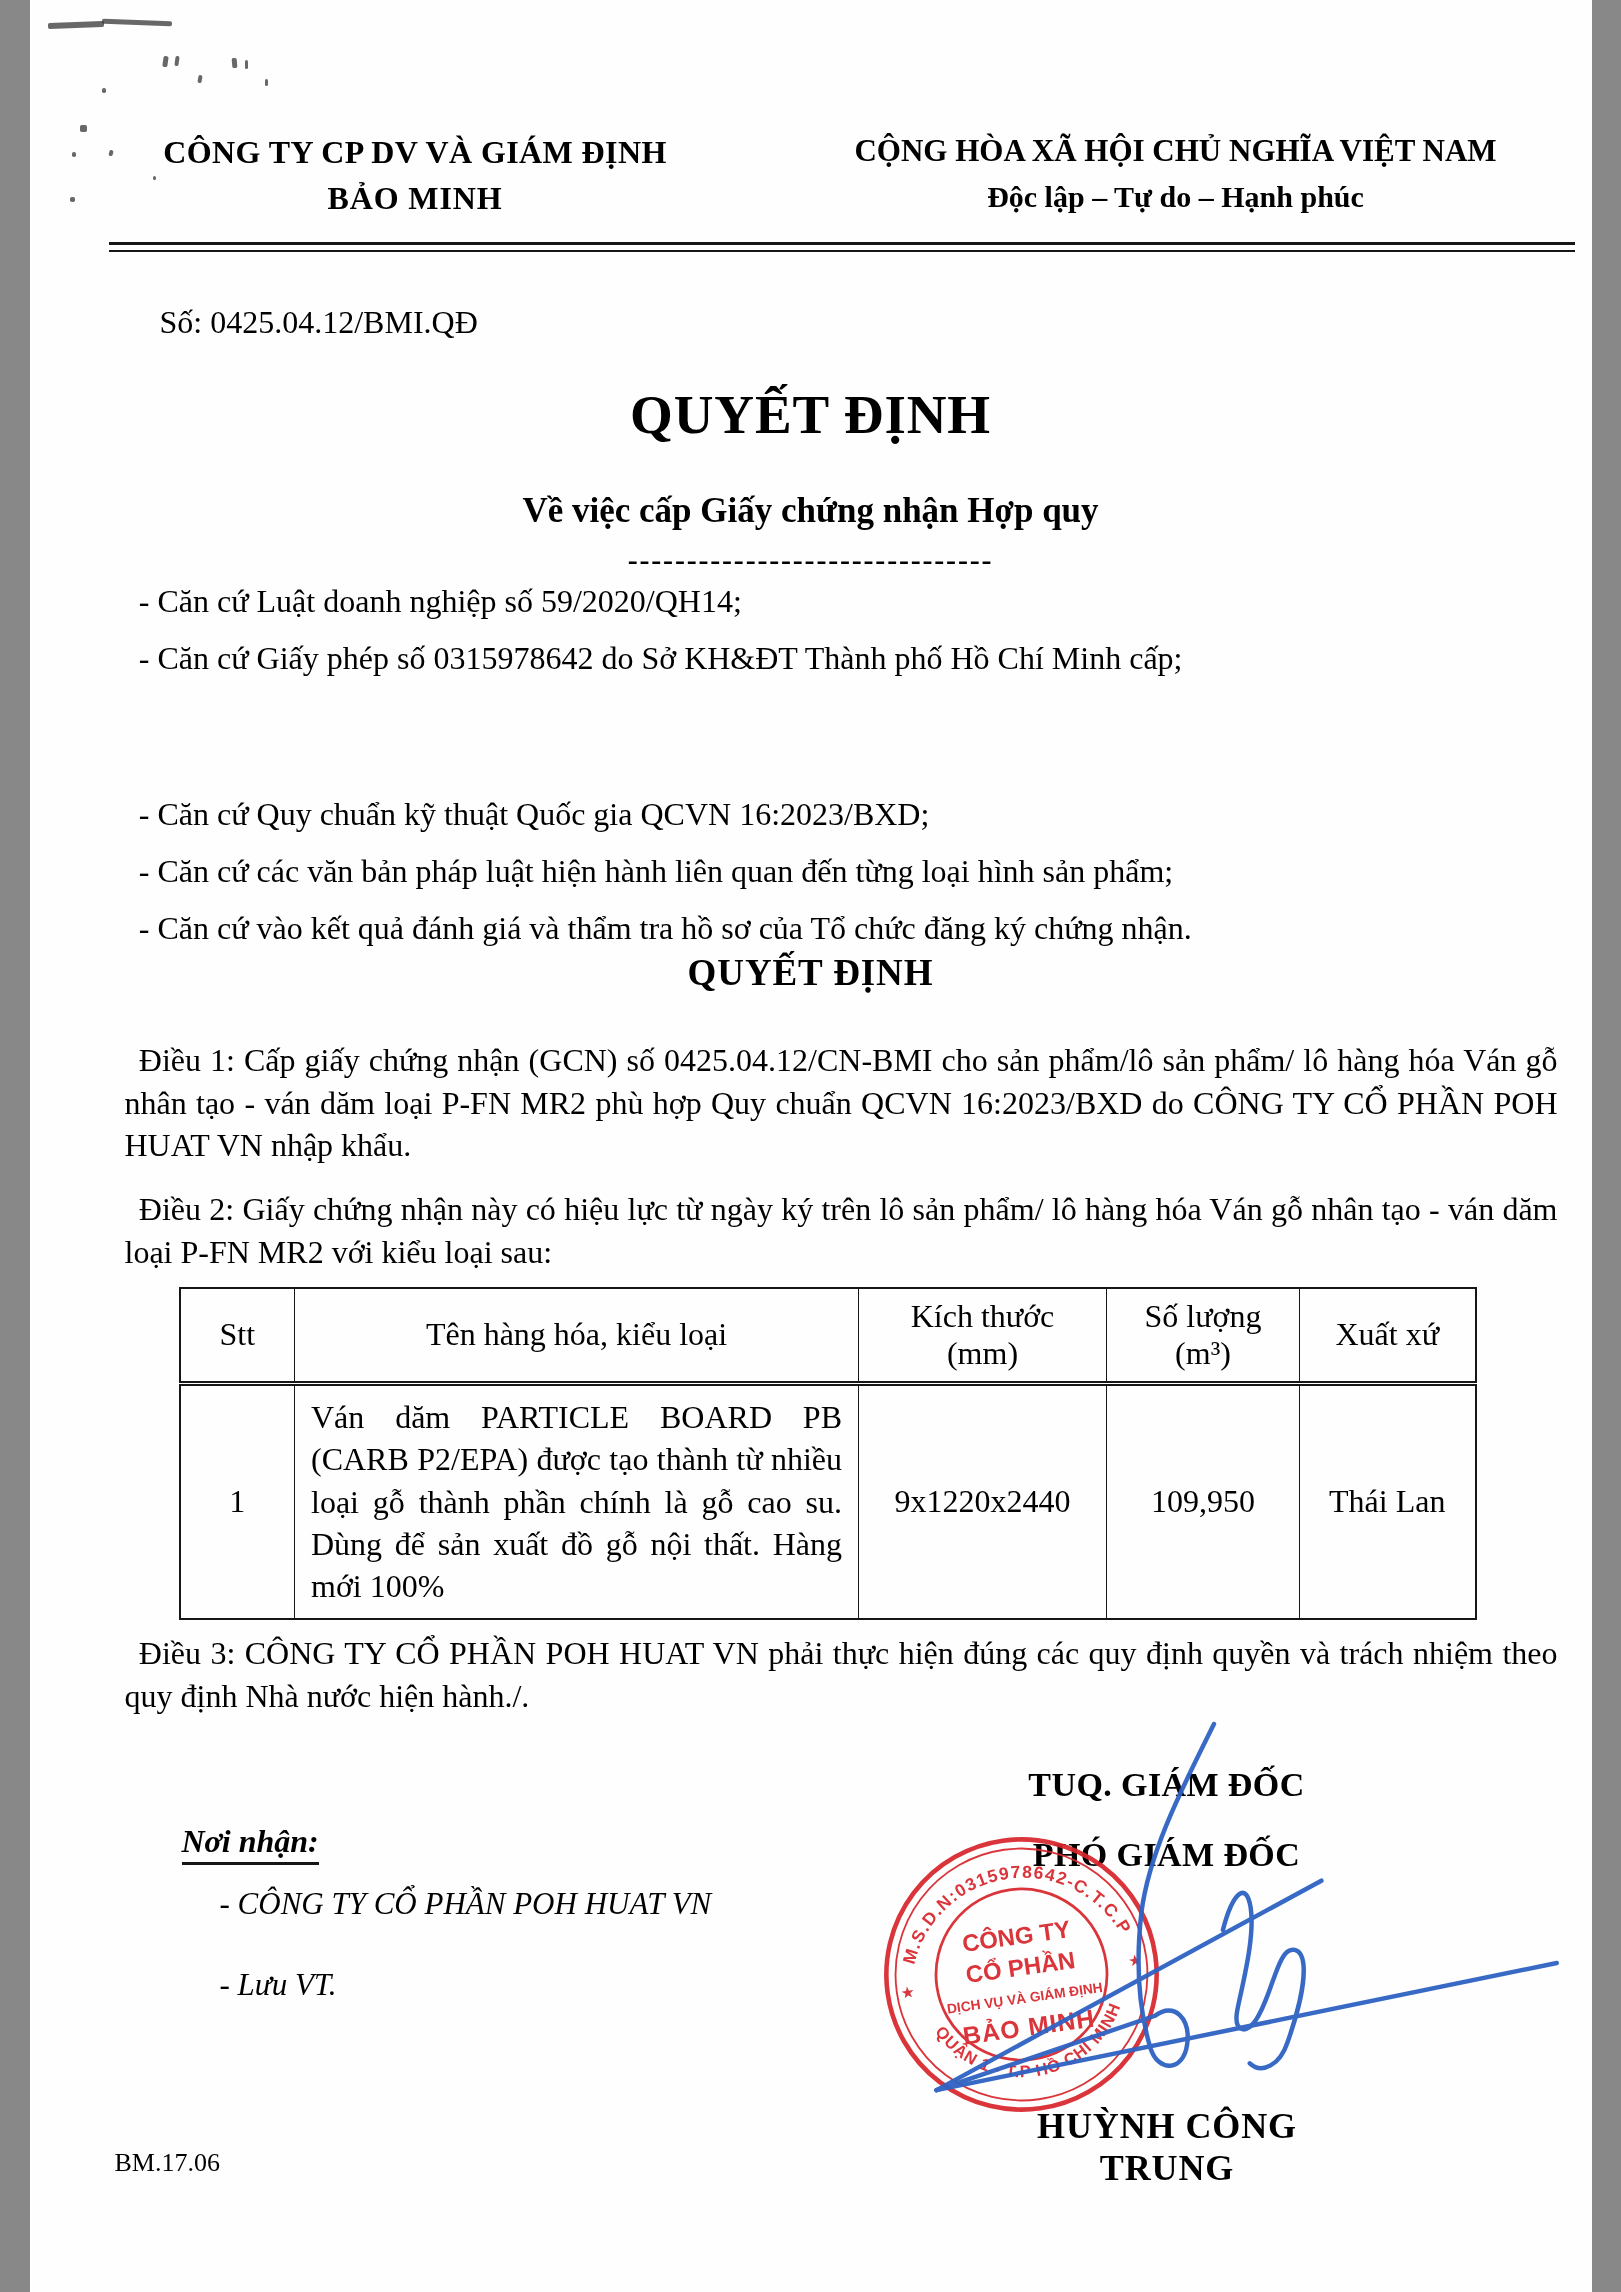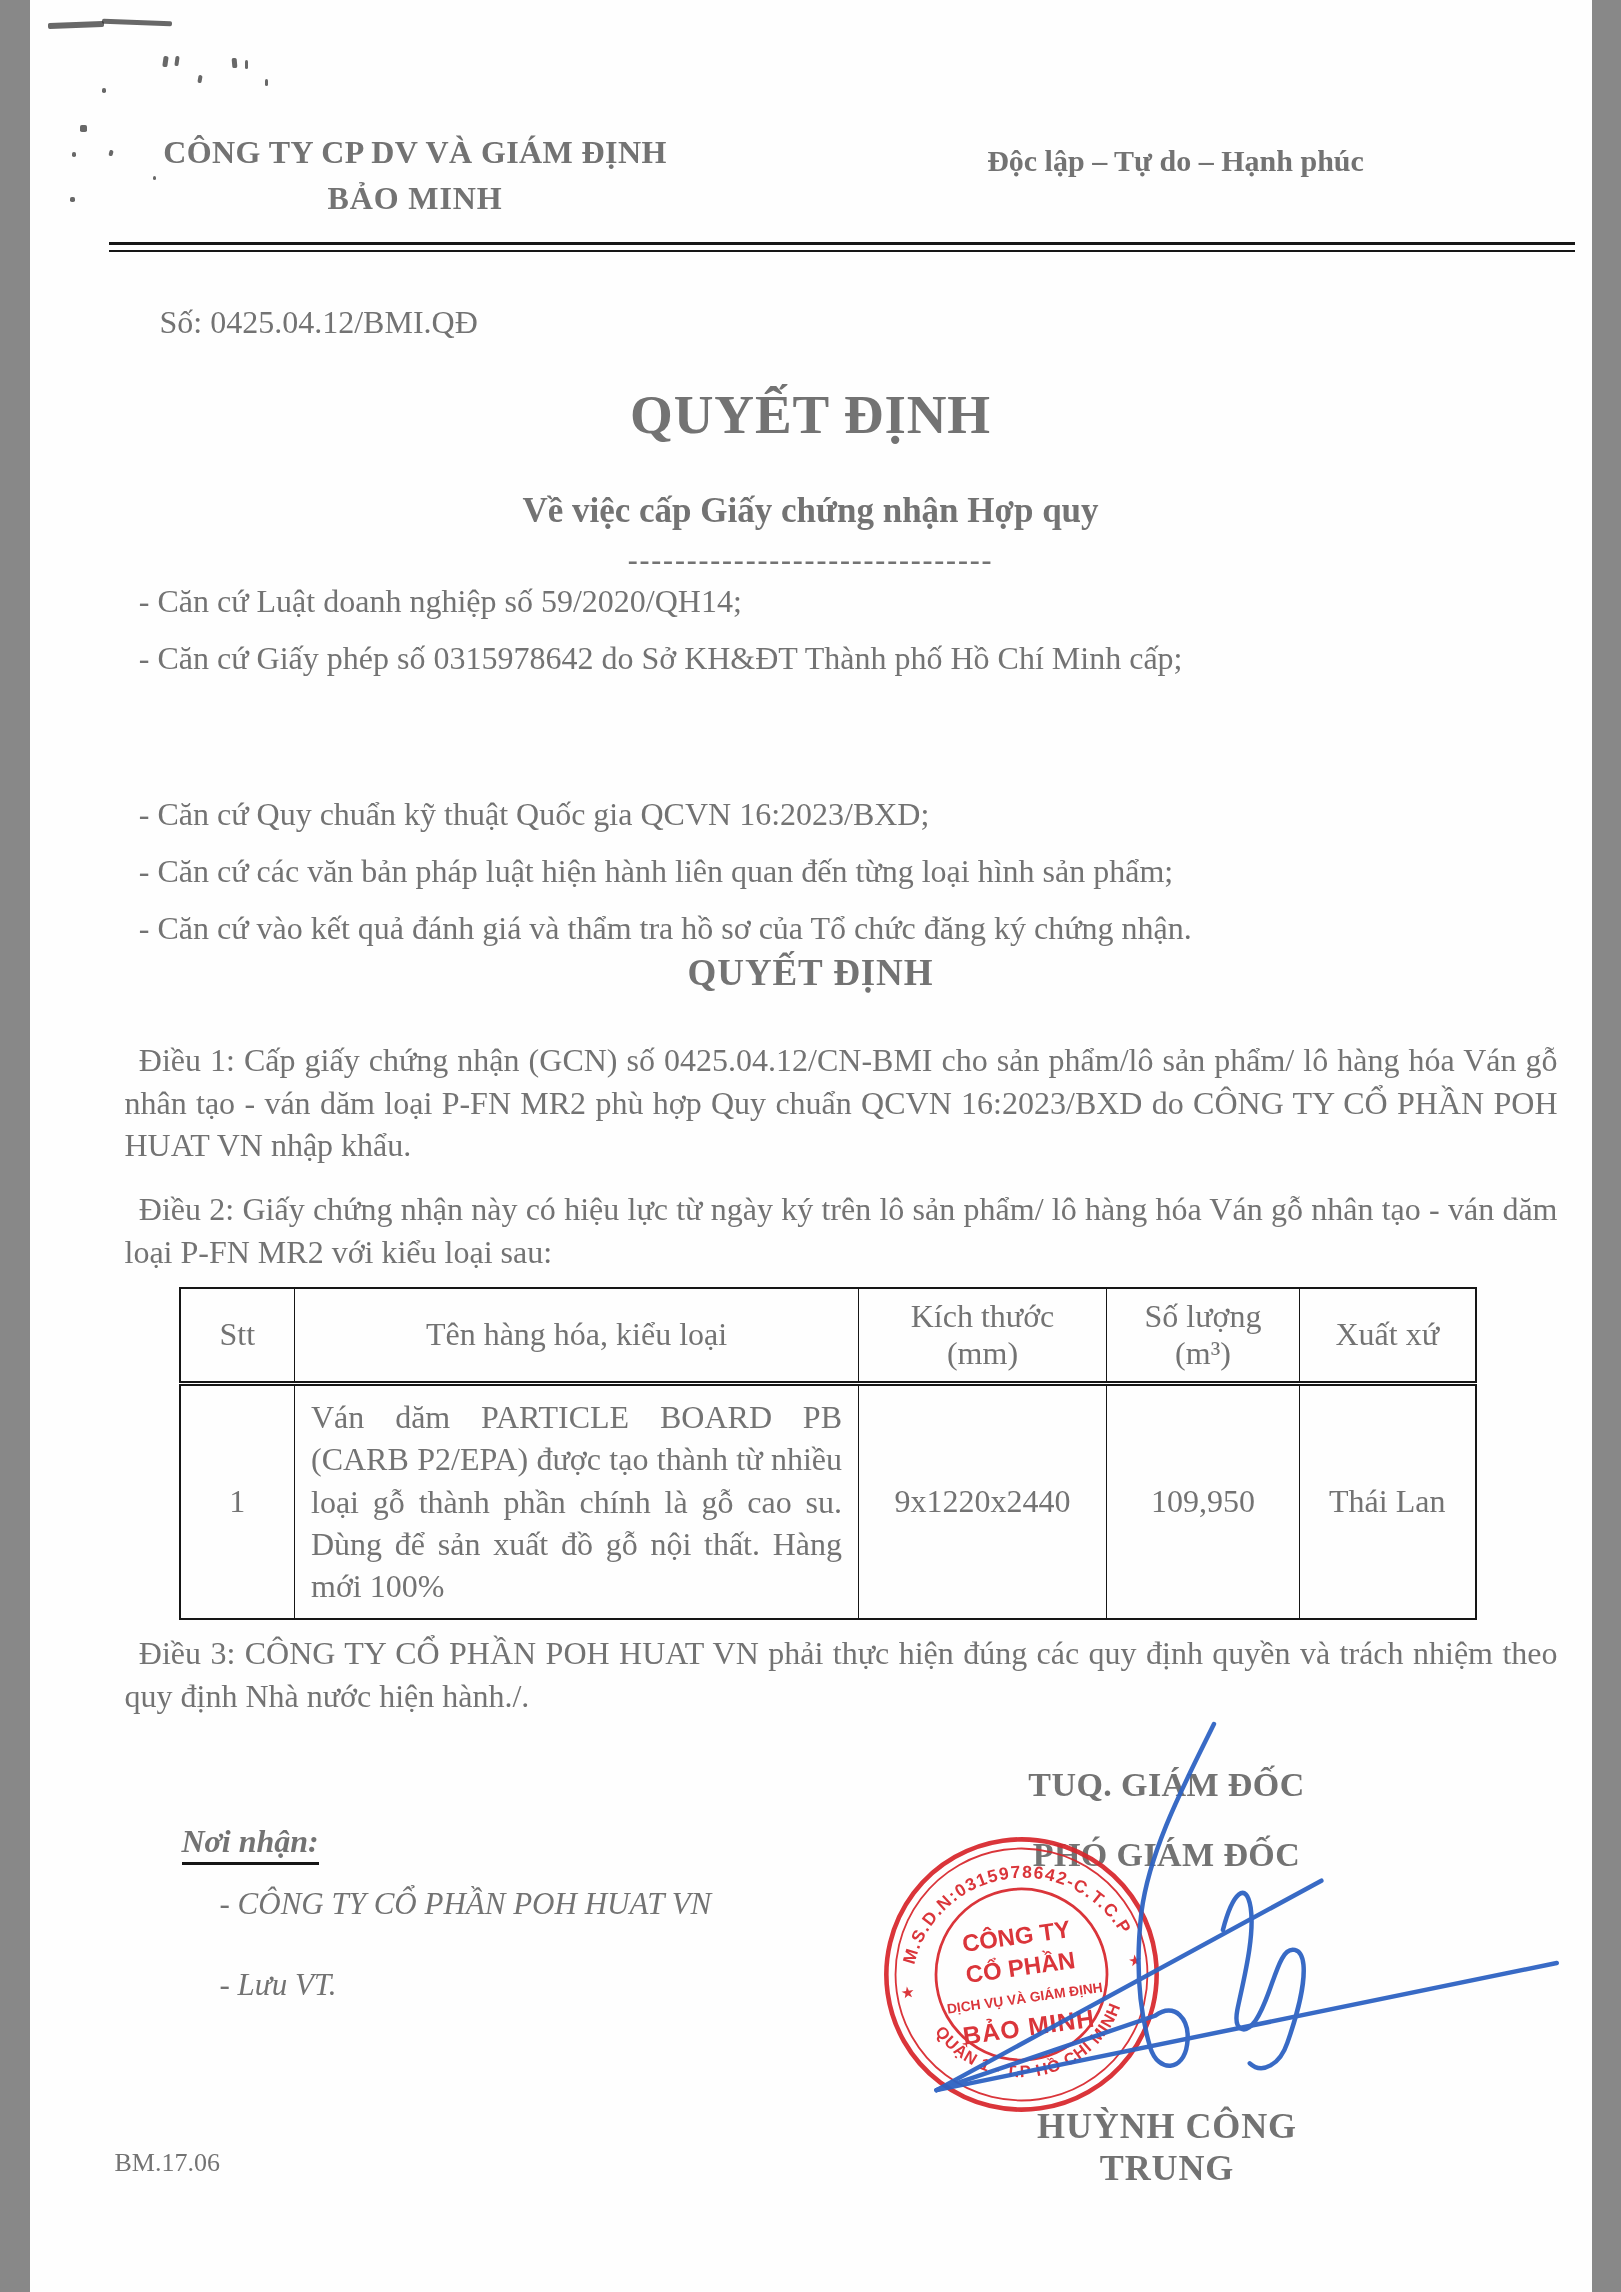--- a/index.html
+++ b/index.html
@@ -1,20 +1,20 @@
 <!DOCTYPE html>
 <html style="font-size:14.3px"><head>
 <meta charset="utf-8">
 <style>
   html,body { margin:0; padding:0; background:#888; }
   .page {
     position:relative; width:1562px; height:2293px; margin:0 auto;
     background:#fefefe; overflow:hidden;
     font-family:"Liberation Serif","DejaVu Serif",serif;
-    color:#737373;
+    color:#000000;
   }
   .abs { position:absolute; }
   
   .speck { position:absolute; background:#2e2e2e; opacity:.72; border-radius:1.8px; }
   
   .org-block { left:90px; top:134px; width:591px; text-align:center; }
   .org-line1 { font-size:32px; font-weight:bold; letter-spacing:0.4px; }
   .org-line2 { font-size:32px; font-weight:bold; margin-top:9px; letter-spacing:0.9px; }
   .nat-block { left:752px; top:133px; width:788px; text-align:center; }
   .nat-line1 { font-size:31px; font-weight:bold; }
@@ -86,20 +86,21 @@
   <div class="speck" style="left:42px;top:152px;width:4.5px;height:4.5px;"></div>
   <div class="speck" style="left:79px;top:150px;width:3.6px;height:6.3px;transform:rotate(15deg);"></div>
   <div class="speck" style="left:123px;top:176px;width:3.6px;height:3.6px;"></div>
   <div class="speck" style="left:40px;top:197px;width:5.4px;height:4.5px;"></div>
 
   <div class="abs org-block">
     <div class="org-line1">CÔNG TY CP DV VÀ GIÁM ĐỊNH</div>
     <div class="org-line2">BẢO MINH</div>
   </div>
   <div class="abs nat-block">
+    <div class="nat-line1">CỘNG HÒA XÃ HỘI CHỦ NGHĨA VIỆT NAM</div>
     <div class="nat-line2">Độc lập – Tự do – Hạnh phúc</div>
   </div>
   <div class="abs rule"></div>
 
   <div class="abs doc-number">Số: 0425.04.12/BMI.QĐ</div>
 
   <div class="abs title">QUYẾT ĐỊNH</div>
   <div class="abs subtitle">Về việc cấp Giấy chứng nhận Hợp quy</div>
   <div class="abs dashes">-------------------------------</div>
 

